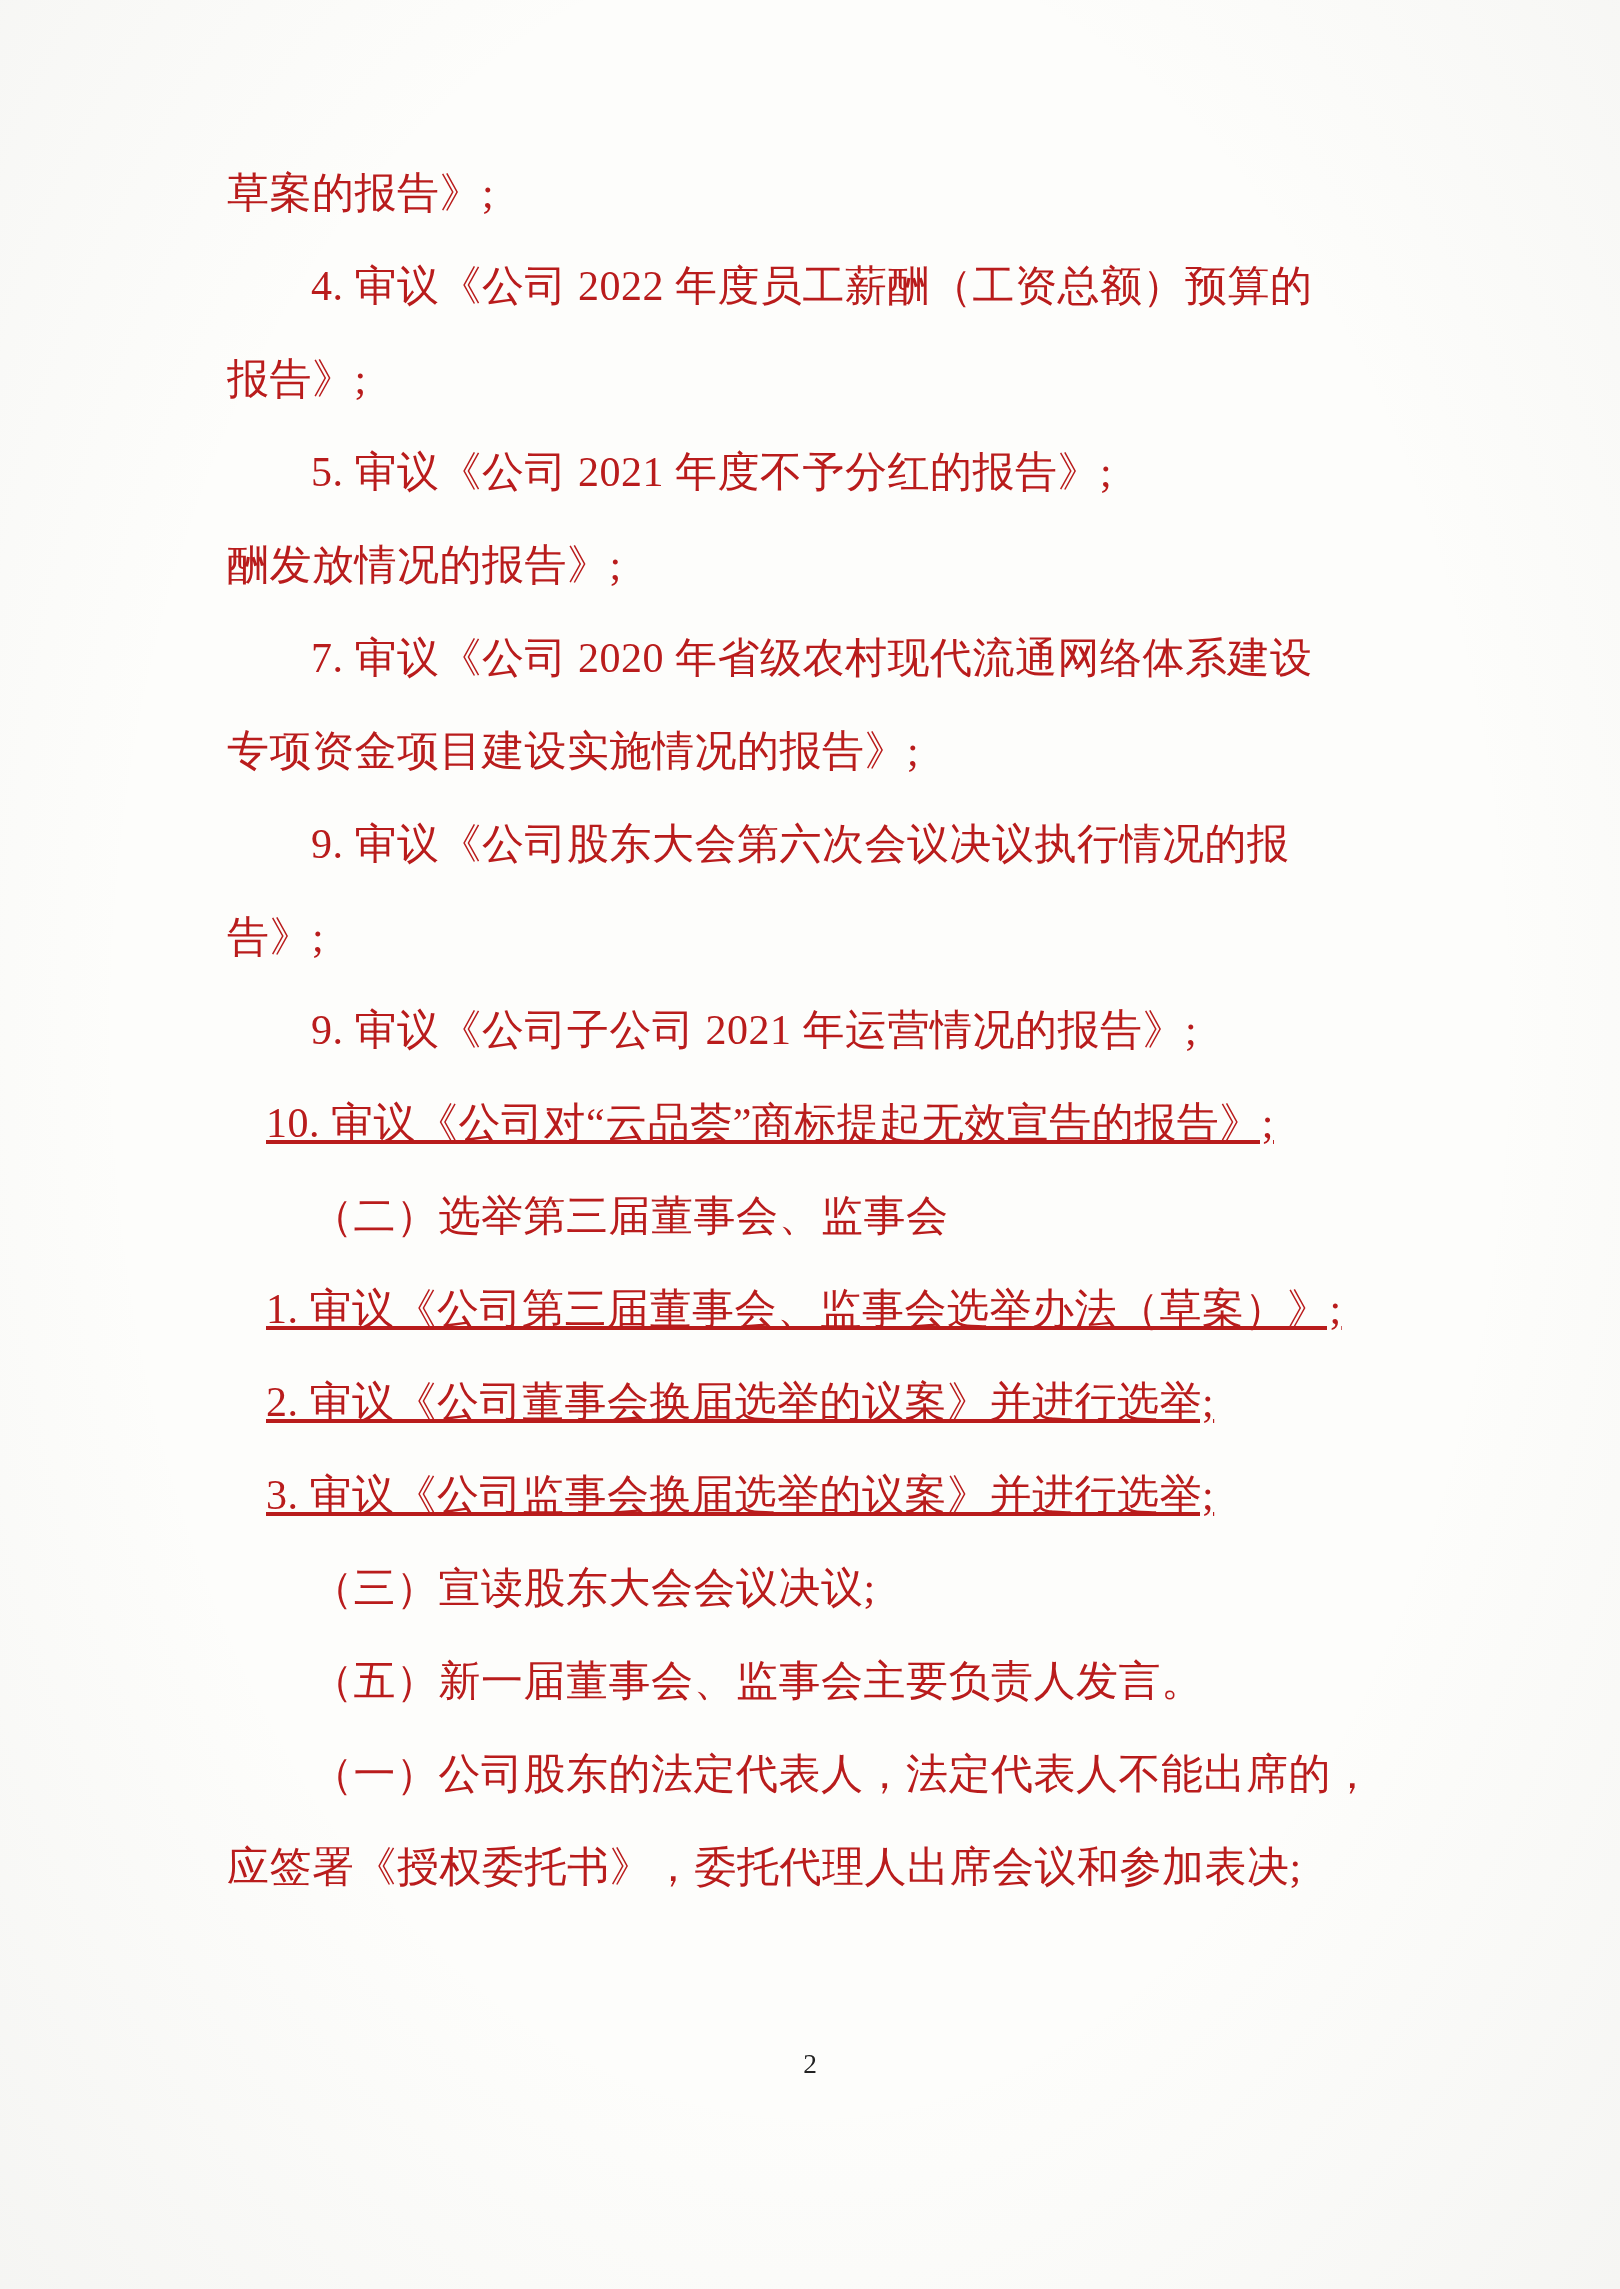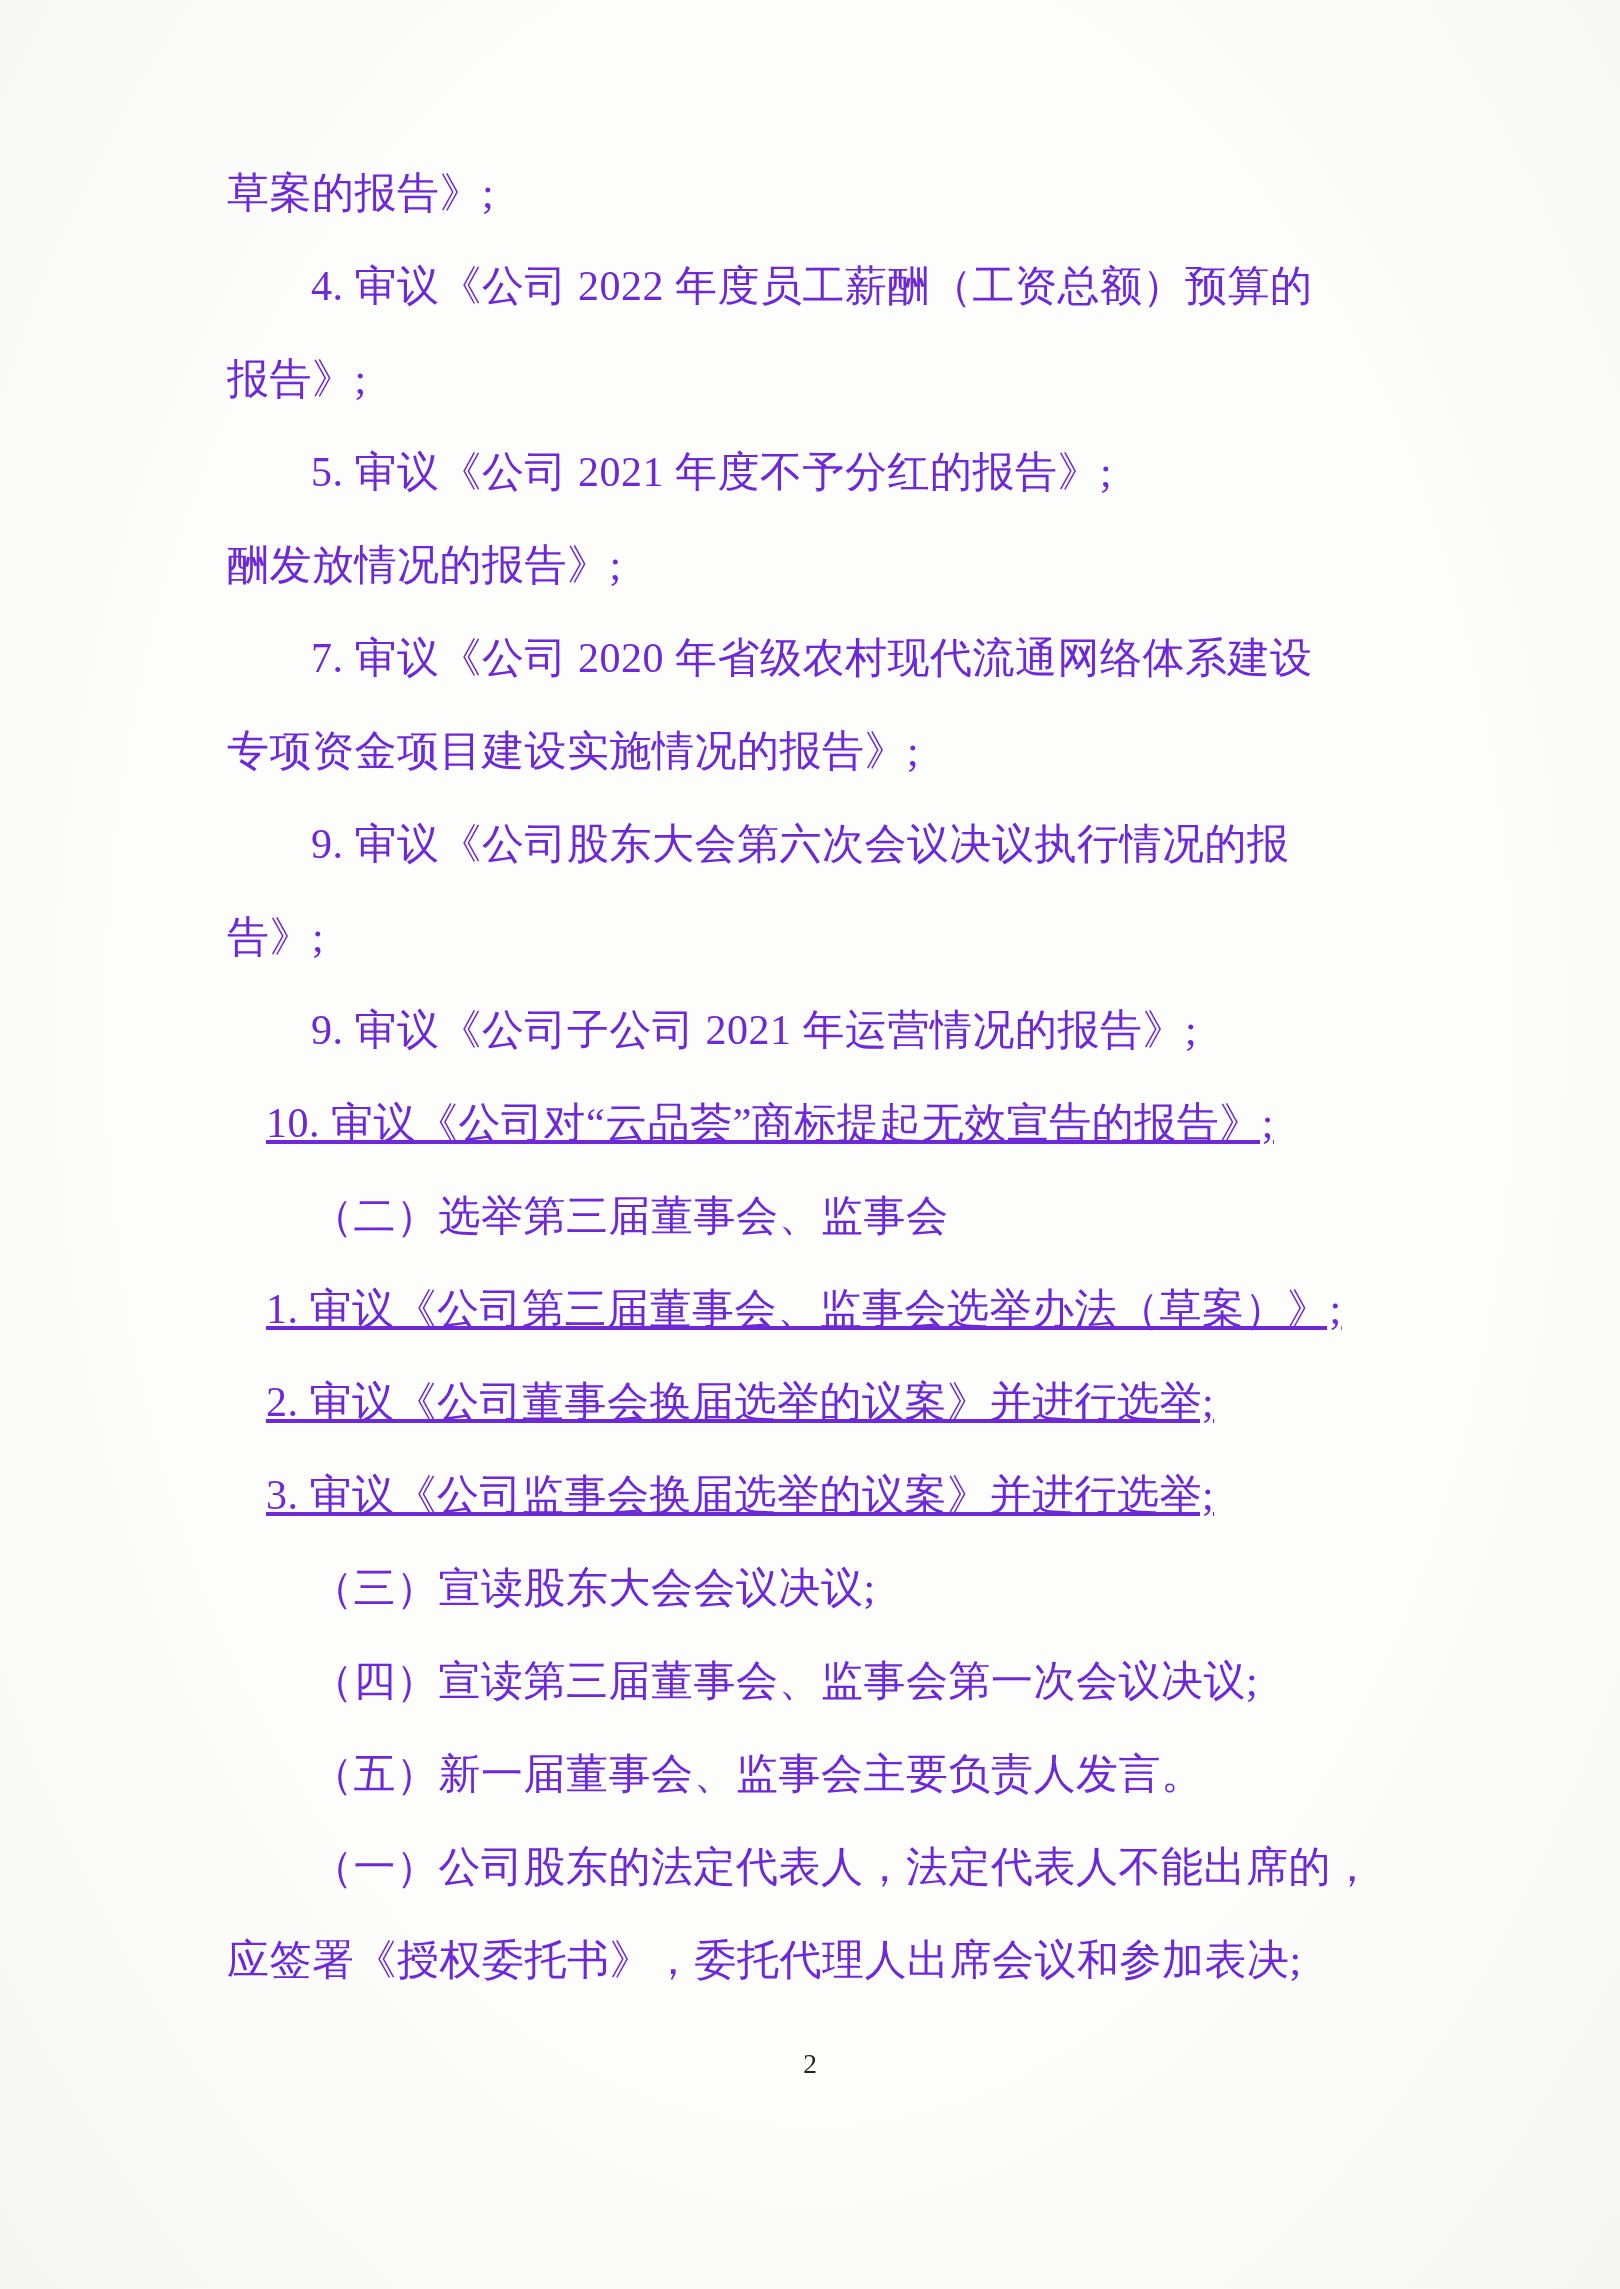--- a/index.html
+++ b/index.html
@@ -29,21 +29,21 @@
   }
   .content {
     position: absolute;
     left: 227px;
     top: 147px;
     width: 1166px;
   }
   .line {
     font-size: 42px;
     line-height: 93px;
-    color: #6d28d9;
+    color: #b91c1c;
     letter-spacing: 0.5px;
     white-space: pre-wrap;
     font-family: "Liberation Serif", "DejaVu Serif", serif;
   }
   .indent {
     text-indent: 84px;
   }
   .indent-sm {
     text-indent: 39px;
     text-decoration: underline;
@@ -84,21 +84,20 @@
     <div class="line">专项资金项目建设实施情况的报告》;</div>
     <div class="line indent">9. 审议《公司股东大会第六次会议决议执行情况的报</div>
     <div class="line">告》;</div>
     <div class="line indent">9. 审议《公司子公司 2021 年运营情况的报告》;</div>
     <div class="line indent-sm">10. 审议《公司对“云品荟”商标提起无效宣告的报告》;</div>
     <div class="line indent bold-run">（二）选举第三届董事会、监事会</div>
     <div class="line indent-sm">1. 审议《公司第三届董事会、监事会选举办法（草案）》;</div>
     <div class="line indent-sm">2. 审议《公司董事会换届选举的议案》并进行选举;</div>
     <div class="line indent-sm">3. 审议《公司监事会换届选举的议案》并进行选举;</div>
     <div class="line indent bold-run">（三）宣读股东大会会议决议;</div>
-    <div class="line indent bold-run">（四）宣读第三届董事会、监事会第一次会议决议;</div>
     <div class="line indent bold-run">（五）新一届董事会、监事会主要负责人发言。</div>
     <div class="line indent bold-run">（一）公司股东的法定代表人，法定代表人不能出席的，</div>
     <div class="line bold-run">应签署《授权委托书》，委托代理人出席会议和参加表决;</div>
 
   </div>
 
   <div class="page-number">2</div>
 </div>
 
 

